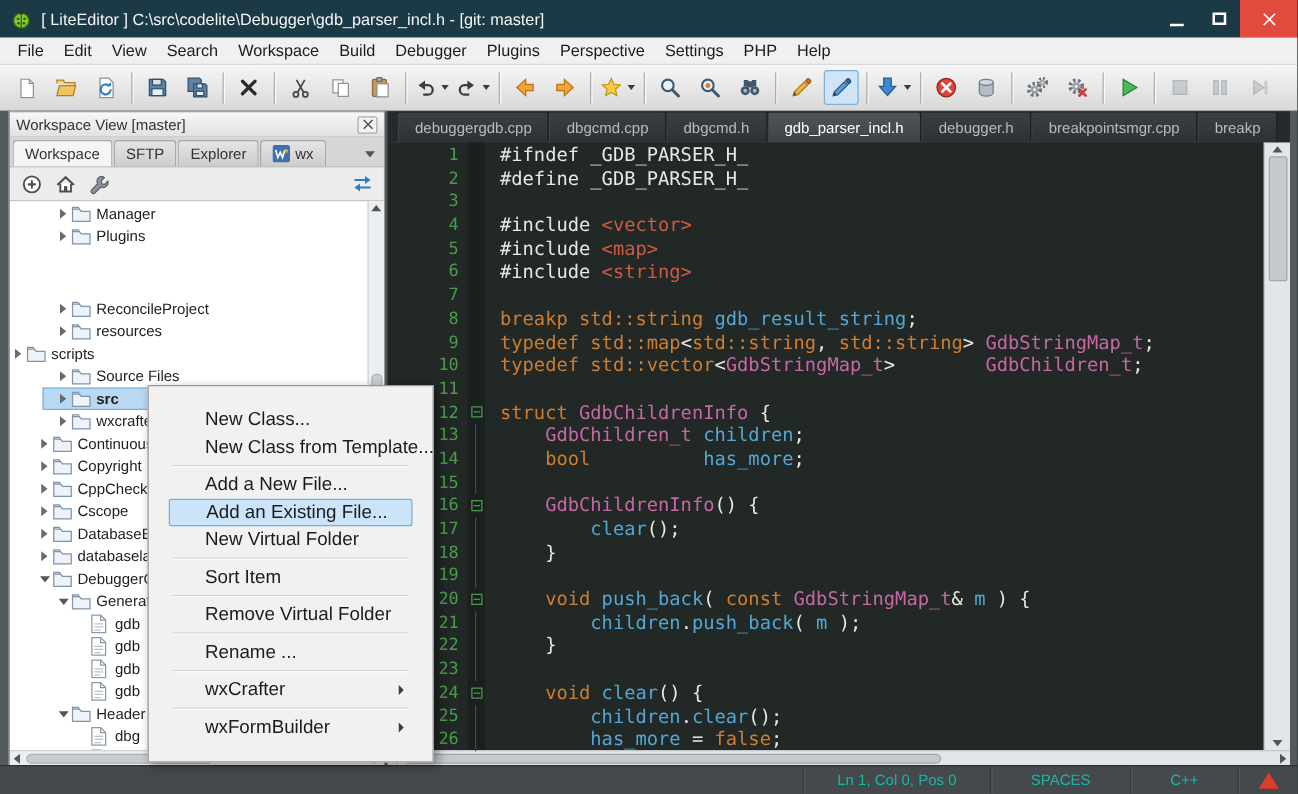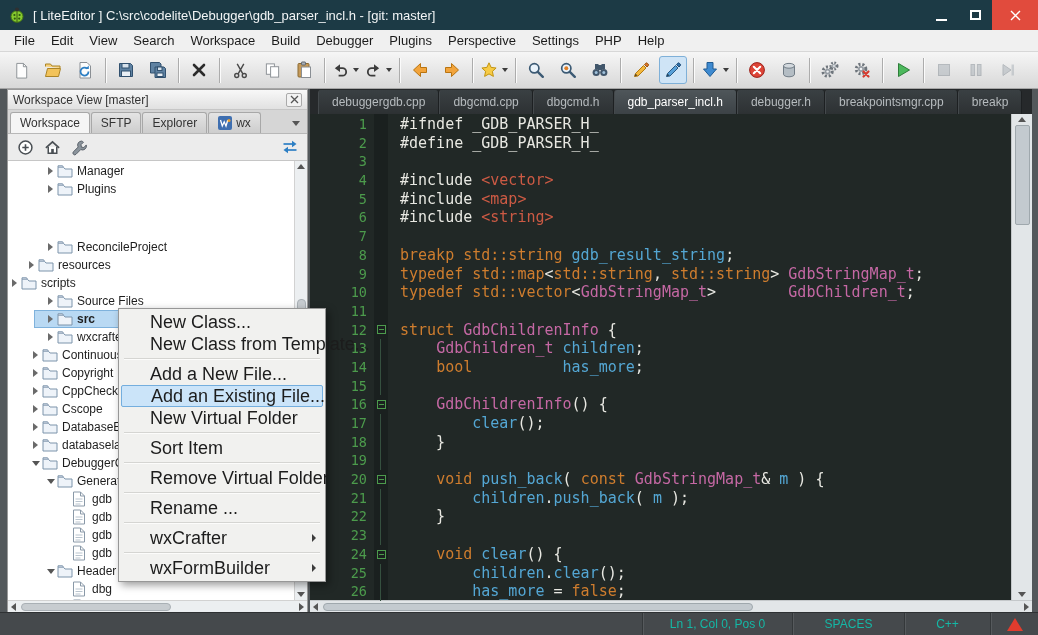--- a/index.html
+++ b/index.html
@@ -99,21 +99,21 @@
 .statusbar{flex:0 0 23px;background:#45494c;border-top:1px solid #2e3133;display:flex;align-items:center;color:#14b8a6;font-size:12px}
 .sb-spacer{flex:1}
 .sb-cell{display:flex;align-items:center;justify-content:center;height:100%;border-left:1px solid #34383a;box-shadow:inset 1px 0 0 #565a5d}
 .sb-pos{width:150px}
 .sb-ws{width:112px}
 .sb-lang{width:86px}
 .sb-warn{width:48px}
 .tri-warn{width:0;height:0;border-left:8px solid transparent;border-right:8px solid transparent;border-bottom:13px solid #e03c2e}
 
 
-.ctxmenu{position:absolute;left:118px;top:308px;width:208px;background:#f1f1ef;border:1px solid #979797;box-shadow:3px 3px 8px rgba(0,0,0,.4);padding:2px;z-index:60;font-size:18px}
+.ctxmenu{position:absolute;left:118px;top:308px;width:229px;background:#f1f1ef;border:1px solid #979797;box-shadow:3px 3px 8px rgba(0,0,0,.4);padding:16px;z-index:60;font-size:15px}
 .ctx-item{height:22px;line-height:22px;padding-left:29px;color:#1c1c1c;position:relative;white-space:nowrap}
 .ctx-item.hl{background:#cbe4f9;border:1px solid #74aede;line-height:20px;border-radius:2px}
 .ctx-sub{position:absolute;right:7px;top:7px;width:0;height:0;border-left:4.5px solid #3c3c3c;border-top:4px solid transparent;border-bottom:4px solid transparent}
 .ctx-sep{border-top:1px solid #d5d5d2;border-bottom:1px solid #fcfcfb;margin:3px 3px}
 </style>
 </head>
 <body>
 
 <div class="window">
 
@@ -510,21 +510,21 @@
                 <span class="a-c"></span>
               </span>
               <span class="ticon">
                 <svg width="16" height="15" viewBox="0 0 16 15">
                   <path d="M1 3.2V1.8h4.6l.8 1.4" fill="#eef3f9" stroke="#7d94ab"></path>
                   <path d="M1 3.2h5.4L8 5h7v8H1z" fill="#eef3f9" stroke="#7d94ab"></path>
                 </svg>
               </span>
               <span class="tlabel">ReconcileProject</span>
             </div>
-            <div class="trow" style="padding-left: 17px;">
+            <div class="trow" style="padding-left: 36px;">
               <span class="tarrow">
                 <span class="a-c"></span>
               </span>
               <span class="ticon">
                 <svg width="16" height="15" viewBox="0 0 16 15">
                   <path d="M1 3.2V1.8h4.6l.8 1.4" fill="#eef3f9" stroke="#7d94ab"></path>
                   <path d="M1 3.2h5.4L8 5h7v8H1z" fill="#eef3f9" stroke="#7d94ab"></path>
                 </svg>
               </span>
               <span class="tlabel">resources</span>

